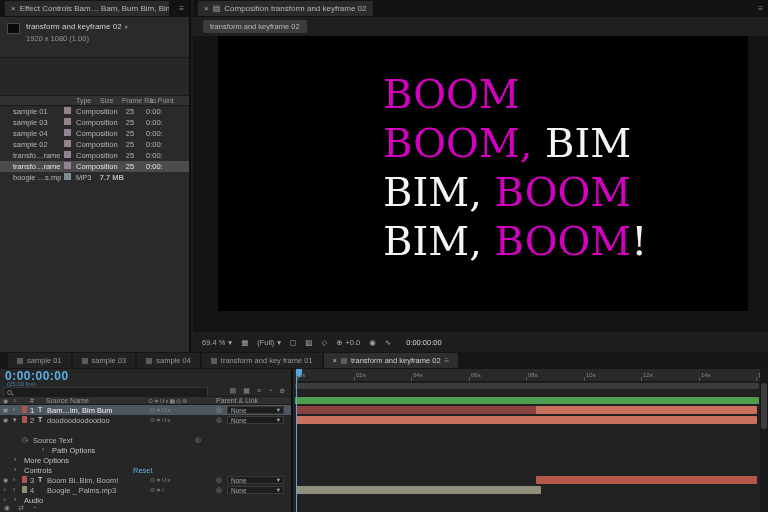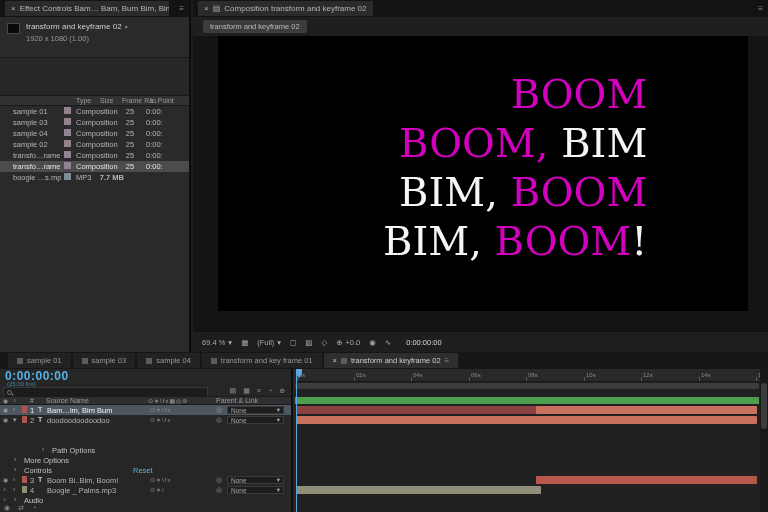--- a/index.html
+++ b/index.html
@@ -31,21 +31,21 @@
 .pr-icon.audio{background:#7e8b93;}
 .pr-type{left:76px;}
 .pr-size{left:96px;width:28px;text-align:right;font-weight:bold;}
 .pr-frame{left:124px;width:12px;text-align:center;}
 .pr-in{left:146px;}
 
 .crumb-bar{height:19px;background:#1f1f1f;display:flex;align-items:center;padding-left:10px;}
 .crumb-chip{background:#3c3c3c;color:#b9b9b9;font-size:7.5px;padding:2px 7px;border-radius:2px;}
 .viewer{position:absolute;top:36px;left:0;right:0;bottom:21px;background:#141414;}
 .comp-frame{position:absolute;left:25px;top:0;width:530px;height:275px;background:#000;overflow:hidden;}
-.comp-text{position:absolute;left:165px;top:34px;font-family:"DejaVu Serif",serif;font-size:40px;line-height:49px;white-space:nowrap;text-align:right;}
+.comp-text{position:absolute;left:165px;top:34px;font-family:"DejaVu Serif",serif;font-size:40px;line-height:49px;white-space:nowrap;}
 .mag{color:#d400c0;}
 .wht{color:#f5f5f5;}
 .comp-toolbar{position:absolute;left:0;right:0;bottom:0;height:21px;background:#1e1e1e;border-top:1px solid #101010;display:flex;align-items:center;gap:9px;padding:0 9px;font-size:7.5px;color:#a8a8a8;}
 .tb-item{display:flex;align-items:center;gap:3px;white-space:nowrap;}
 .tb-tc{color:#d8d8d8;margin-left:6px;}
 
 .tl-tab{height:15px;display:flex;align-items:center;gap:4px;background:#222;padding:0 9px;font-size:7.5px;color:#979797;white-space:nowrap;}
 .tl-tab.active{background:#2e2e2e;color:#cfcfcf;}
 .tabsq{width:6px;height:6px;background:#5c5c5c;display:inline-block;}
 
@@ -302,20 +302,25 @@
       <span class="t-name">doodoodoodoodoo</span>
       <span class="t-attrs">⊙∗\fx</span>
       <span class="t-pw">◎</span>
       <span class="t-dd">
           <span style="position:static;">None</span>
           <span style="position:static;">▾</span>
         </span>
     </div>
 
 
+    <div class="trow" style="top:66px;">
+      <span class="p-sw">◷</span>
+      <span class="p-name2">Source Text</span>
+      <span class="p-pw">◎</span>
+    </div>
 
     <div class="trow" style="top:76px;margin-left:28px;">
       <span class="p-ar">›</span>
       <span class="p-name">Path Options</span>
     </div>
 
     <div class="trow" style="top:86px;">
       <span class="p-ar">›</span>
       <span class="p-name">More Options</span>
     </div>

